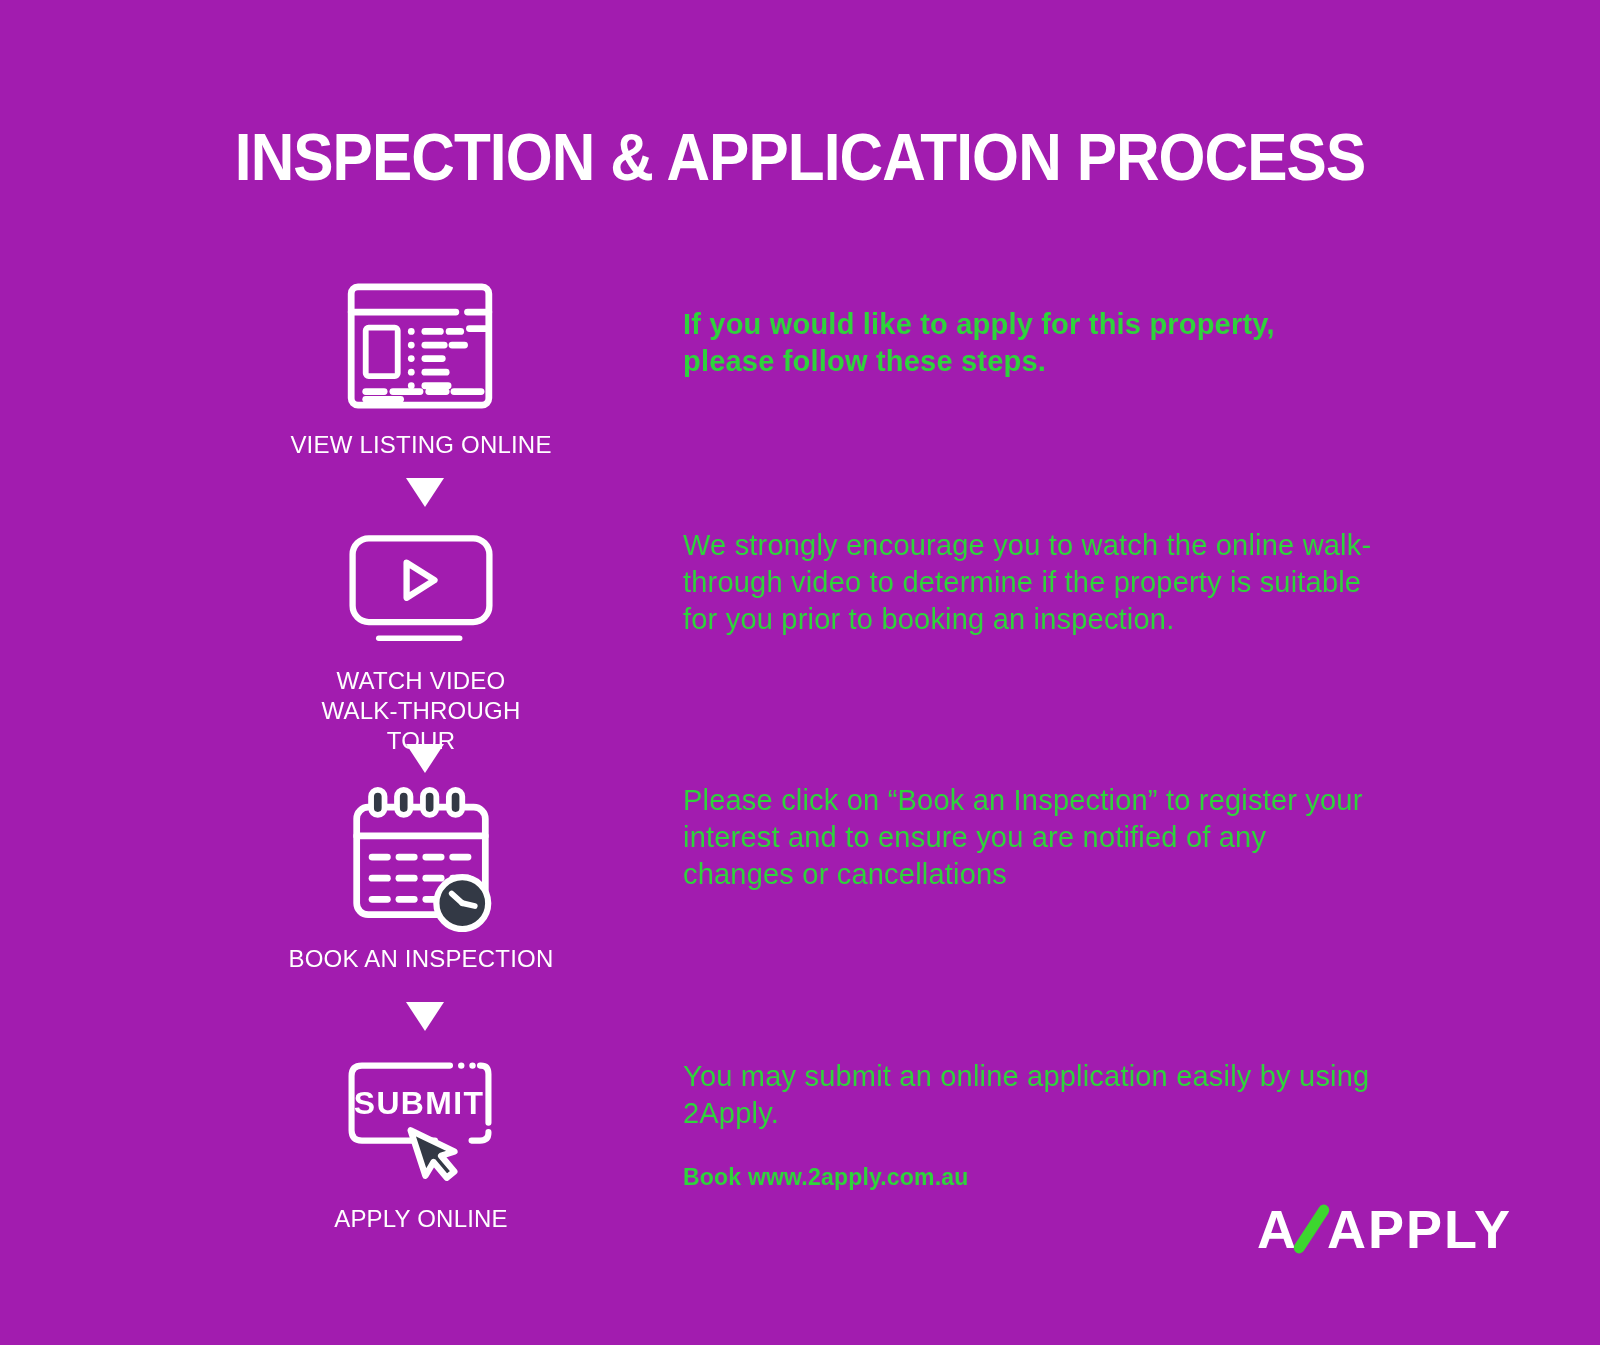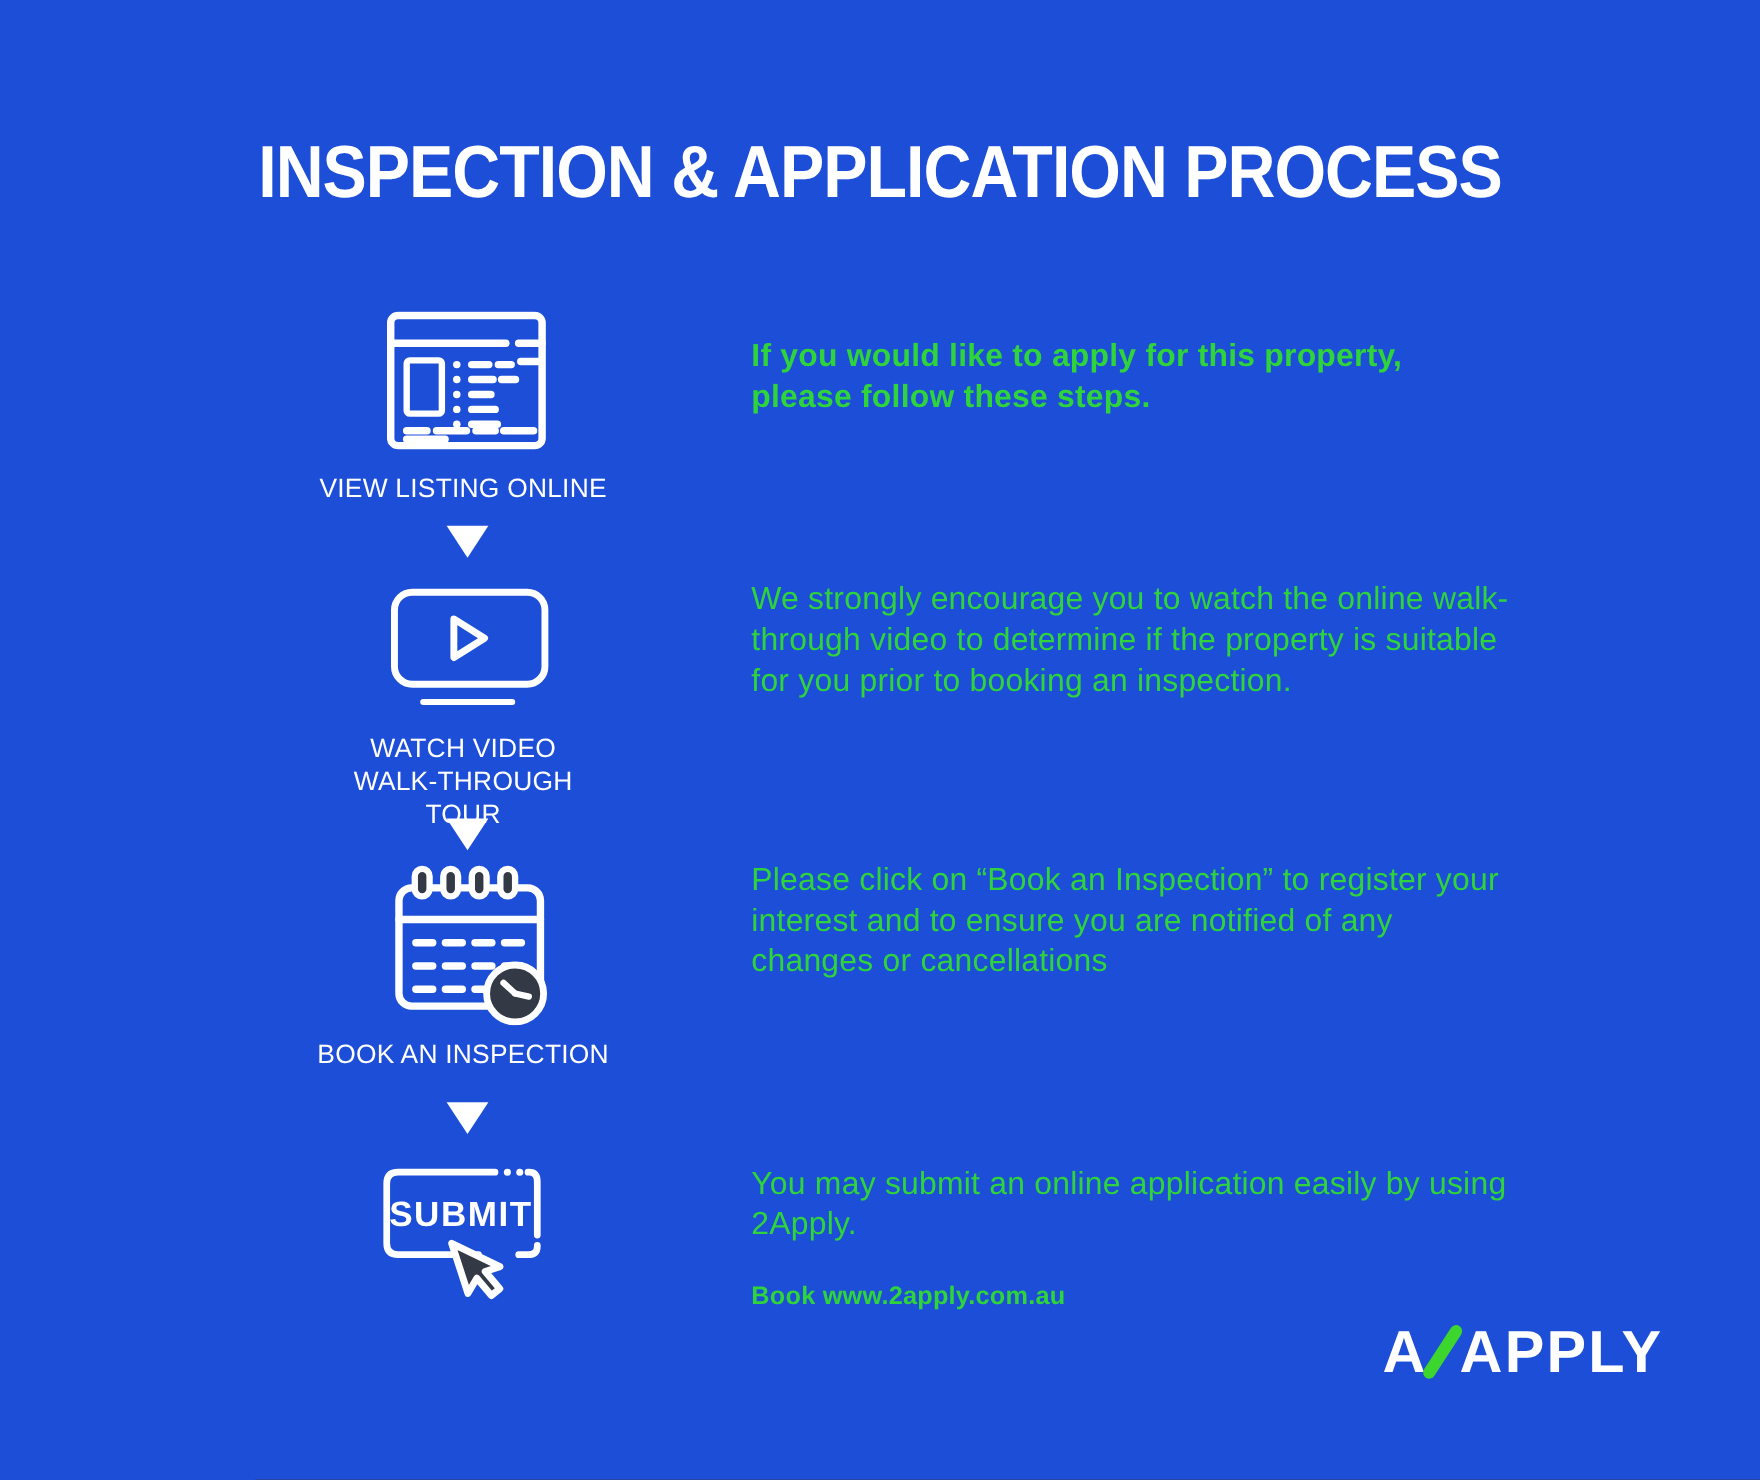--- a/index.html
+++ b/index.html
@@ -3,39 +3,39 @@
 <meta charset="utf-8">
 <style>
   html,body{margin:0;padding:0;}
   body{
     font-family:"Liberation Sans", sans-serif;
     background:#333945;
   }
   .canvas{
     position:relative;
     width:1600px;height:1345px;
-    background:#1d4ed8;
+    background:#a21caf;
     overflow:hidden;
   }
   .page-title{
     position:absolute;
     top:118px;left:0;width:1600px;
     text-align:center;
     color:#ffffff;
     font-size:67px;
     font-weight:bold;
     letter-spacing:-1px;
     transform:scaleX(0.9);
     transform-origin:center;
     white-space:nowrap;
   }
   .icon-wrap{
     position:absolute;
     width:150px;
-    display:flex;justify-content:flex-end;text-decoration:underline;
+    display:flex;justify-content:flex-start;text-decoration:underline;
   }
   .step-label{
     position:absolute;
     width:300px;
     text-align:center;
     color:#ffffff;
     font-size:24px;
     font-weight:normal;
     letter-spacing:0.2px;
     line-height:30px;
@@ -158,20 +158,21 @@
     <svg width="152" height="138" viewBox="0 0 160 145" fill="none" stroke="#ffffff" stroke-linecap="round" stroke-linejoin="round">
       <path d="M112 7 H18 Q7 7 7 18 V76 Q7 87 18 87 H96" stroke-width="6.5"></path>
       <circle cx="124" cy="7" r="3.4" fill="#ffffff" stroke="none"></circle>
       <circle cx="136" cy="7" r="3.4" fill="#ffffff" stroke="none"></circle>
       <path d="M144 7 H145 Q153 7 153 16 V68" stroke-width="6.5"></path>
       <path d="M153 78 V79 Q153 87 144 87 H135" stroke-width="6.5"></path>
       <text x="79" y="59" text-anchor="middle" font-family="Liberation Sans, sans-serif" font-size="34" font-weight="bold" letter-spacing="1.5" fill="#ffffff" stroke="none">SUBMIT</text>
       <path d="M0 0 L0 34 L8.5 26.5 L14 40 L20.5 37.5 L15 24 L25 24 Z" transform="translate(70,76) rotate(-18) scale(1.5)" fill="#333945" stroke="#ffffff" stroke-width="4.5"></path>
     </svg>
   </div>
+  <div class="step-label" style="left:271px;top:1204px;">APPLY ONLINE</div>
 
   <div class="desc" style="left:683px;top:306px;width:660px;font-weight:bold;">If you would like to apply for this property, please follow these steps.</div>
   <div class="desc" style="left:683px;top:527px;width:710px;">We strongly encourage you to watch the online walk-through video to determine if the property is suitable for you prior to booking an inspection.</div>
   <div class="desc" style="left:683px;top:782px;width:700px;">Please click on “Book an Inspection” to register your interest and to ensure you are notified of any changes or cancellations</div>
   <div class="desc" style="left:683px;top:1058px;width:690px;">You may submit an online application easily by using 2Apply.</div>
 
   <div class="visit" style="left:683px;top:1164px;">Book www.2apply.com.au</div>
 
   <div class="logo">
     <span>A</span>

